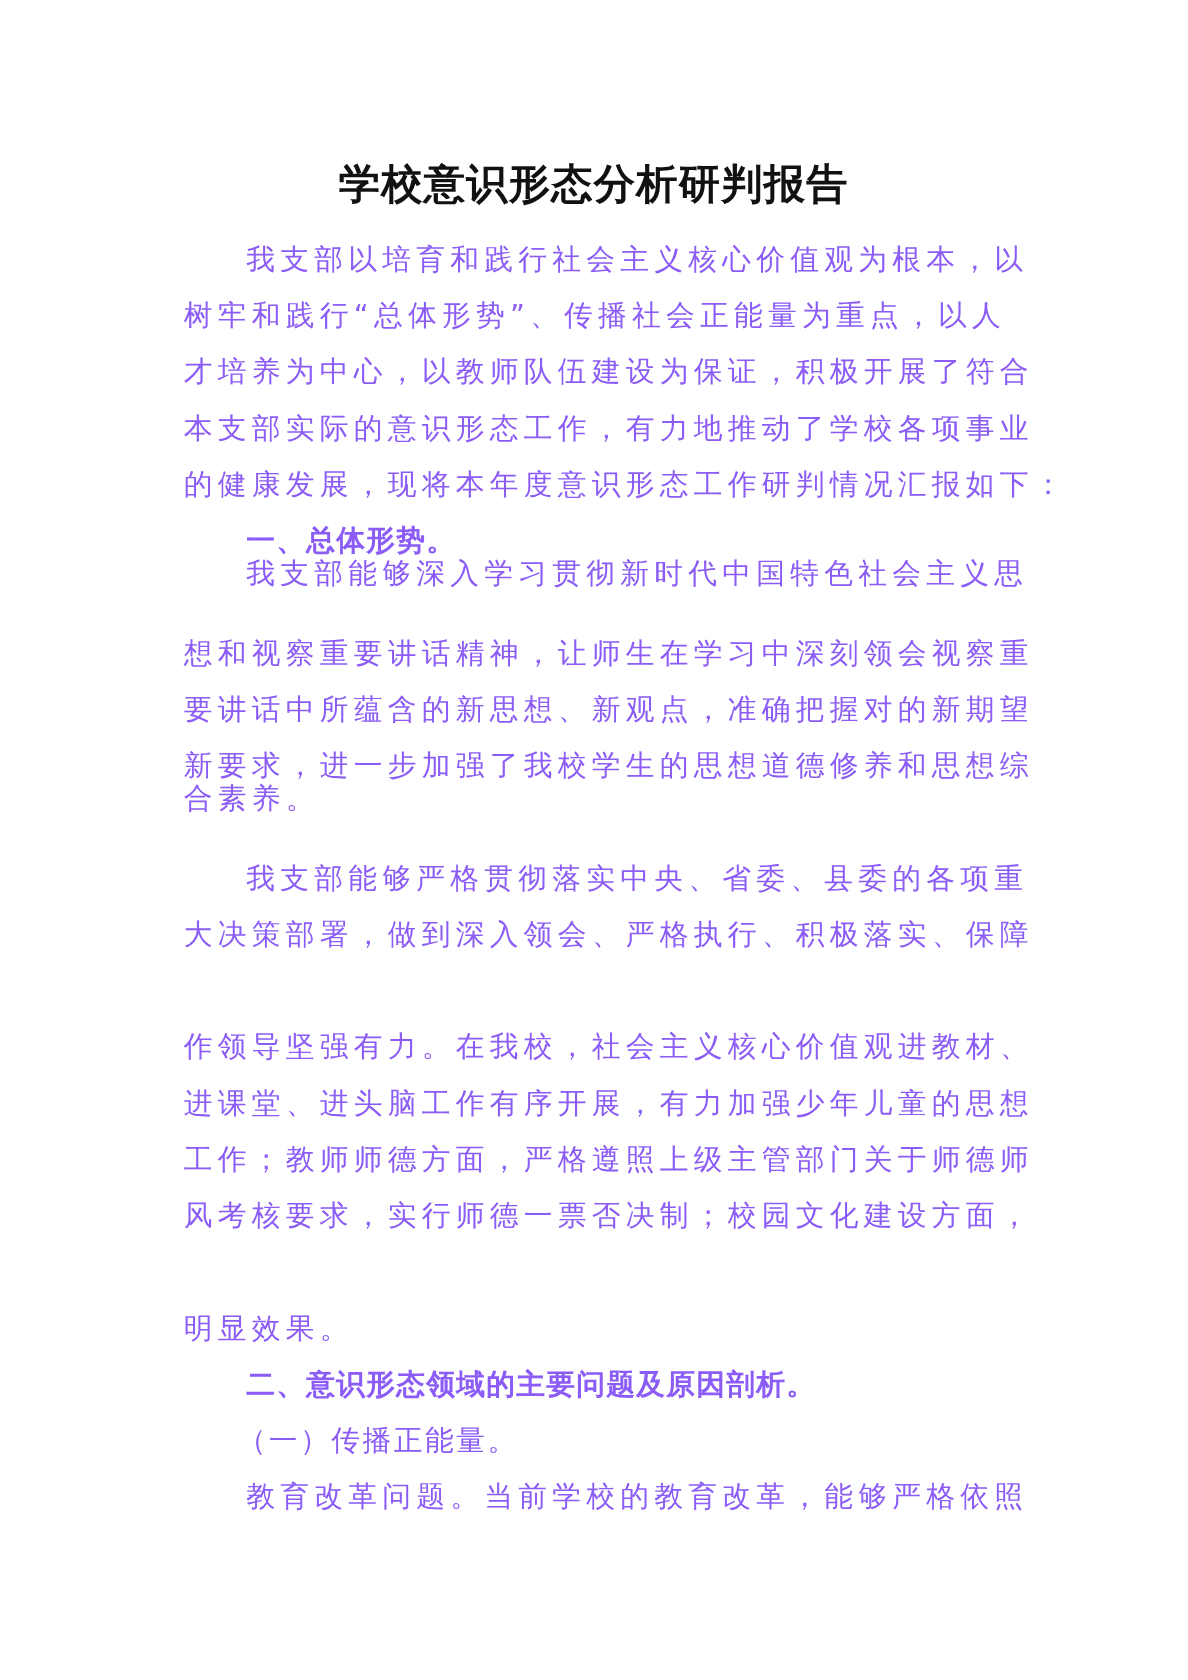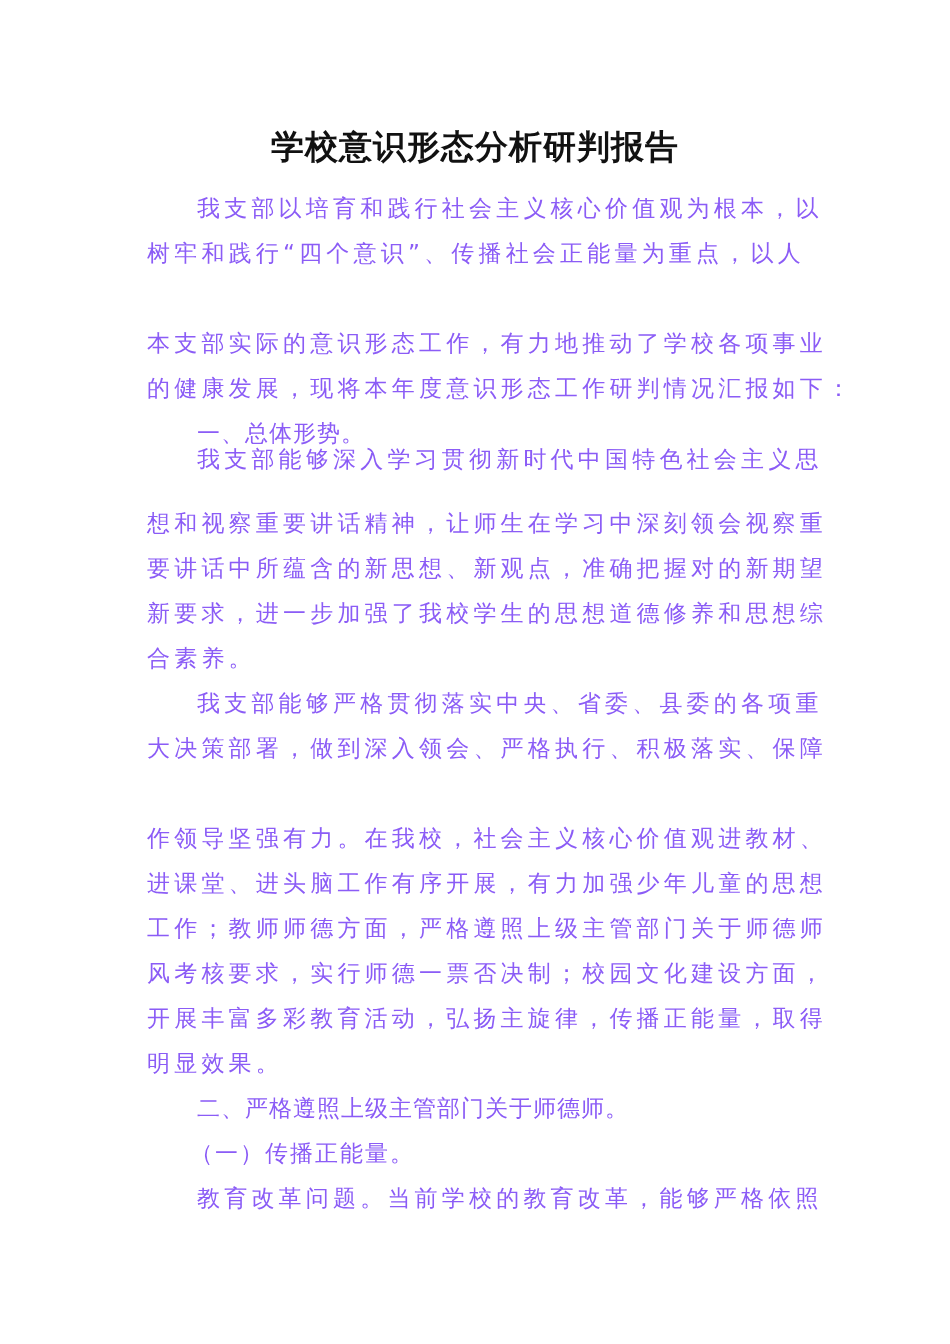--- a/index.html
+++ b/index.html
@@ -12,47 +12,47 @@
     }
     .line {
       position: absolute; left: 147px; width: 656px; height: 45px;
       font-family: "DejaVu Sans", "Liberation Sans", sans-serif;
       font-size: 23px; color: #8b5cf6; line-height: 45px;
       text-align: justify; text-align-last: justify; white-space: nowrap;
       letter-spacing: 4.2px;
     }
     .line.indent { left: 197px; width: 606px; }
     .line.last { text-align-last: left; }
-    .heading { font-weight: normal; letter-spacing: 1px; text-align-last: left; }
+    .heading { font-weight: bold; letter-spacing: 1px; text-align-last: left; }
     .subheading { letter-spacing: 2px; text-align-last: left; left: 190px; }
   </style>
 </head>
 <body>
 
 <div class="page">
   <div class="title">学校意识形态分析研判报告</div>
 
   <div class="line indent" style="top:186px">我支部以培育和践行社会主义核心价值观为根本，以</div>
-  <div class="line" style="top:231px">树牢和践行“四个意识”、传播社会正能量为重点，以人</div>
+  <div class="line" style="top:231px">树牢和践行“总体形势”、传播社会正能量为重点，以人</div>
+  <div class="line" style="top:276px">才培养为中心，以教师队伍建设为保证，积极开展了符合</div>
   <div class="line" style="top:321px">本支部实际的意识形态工作，有力地推动了学校各项事业</div>
   <div class="line" style="top:366px">的健康发展，现将本年度意识形态工作研判情况汇报如下：</div>
 
   <div class="line indent heading" style="top:411px">一、总体形势。</div>
 
   <div class="line indent" style="top:437px">我支部能够深入学习贯彻新时代中国特色社会主义思</div>
   <div class="line" style="top:501px">想和视察重要讲话精神，让师生在学习中深刻领会视察重</div>
   <div class="line" style="top:546px">要讲话中所蕴含的新思想、新观点，准确把握对的新期望</div>
   <div class="line" style="top:591px">新要求，进一步加强了我校学生的思想道德修养和思想综</div>
-  <div class="line last" style="top:636px">合素养。</div>
+  <div class="line last" style="top:617px">合素养。</div>
 
   <div class="line indent" style="top:681px">我支部能够严格贯彻落实中央、省委、县委的各项重</div>
   <div class="line" style="top:726px">大决策部署，做到深入领会、严格执行、积极落实、保障</div>
   <div class="line" style="top:816px">作领导坚强有力。在我校，社会主义核心价值观进教材、</div>
   <div class="line" style="top:861px">进课堂、进头脑工作有序开展，有力加强少年儿童的思想</div>
   <div class="line" style="top:906px">工作；教师师德方面，严格遵照上级主管部门关于师德师</div>
   <div class="line" style="top:951px">风考核要求，实行师德一票否决制；校园文化建设方面，</div>
-  <div class="line" style="top:996px">开展丰富多彩教育活动，弘扬主旋律，传播正能量，取得</div>
   <div class="line last" style="top:1041px">明显效果。</div>
 
-  <div class="line indent heading" style="top:1086px">二、严格遵照上级主管部门关于师德师。</div>
+  <div class="line indent heading" style="top:1086px">二、意识形态领域的主要问题及原因剖析。</div>
   <div class="line subheading" style="top:1131px">（一）传播正能量。</div>
   <div class="line indent" style="top:1176px">教育改革问题。当前学校的教育改革，能够严格依照</div>
 </div>
 
 </body></html>

